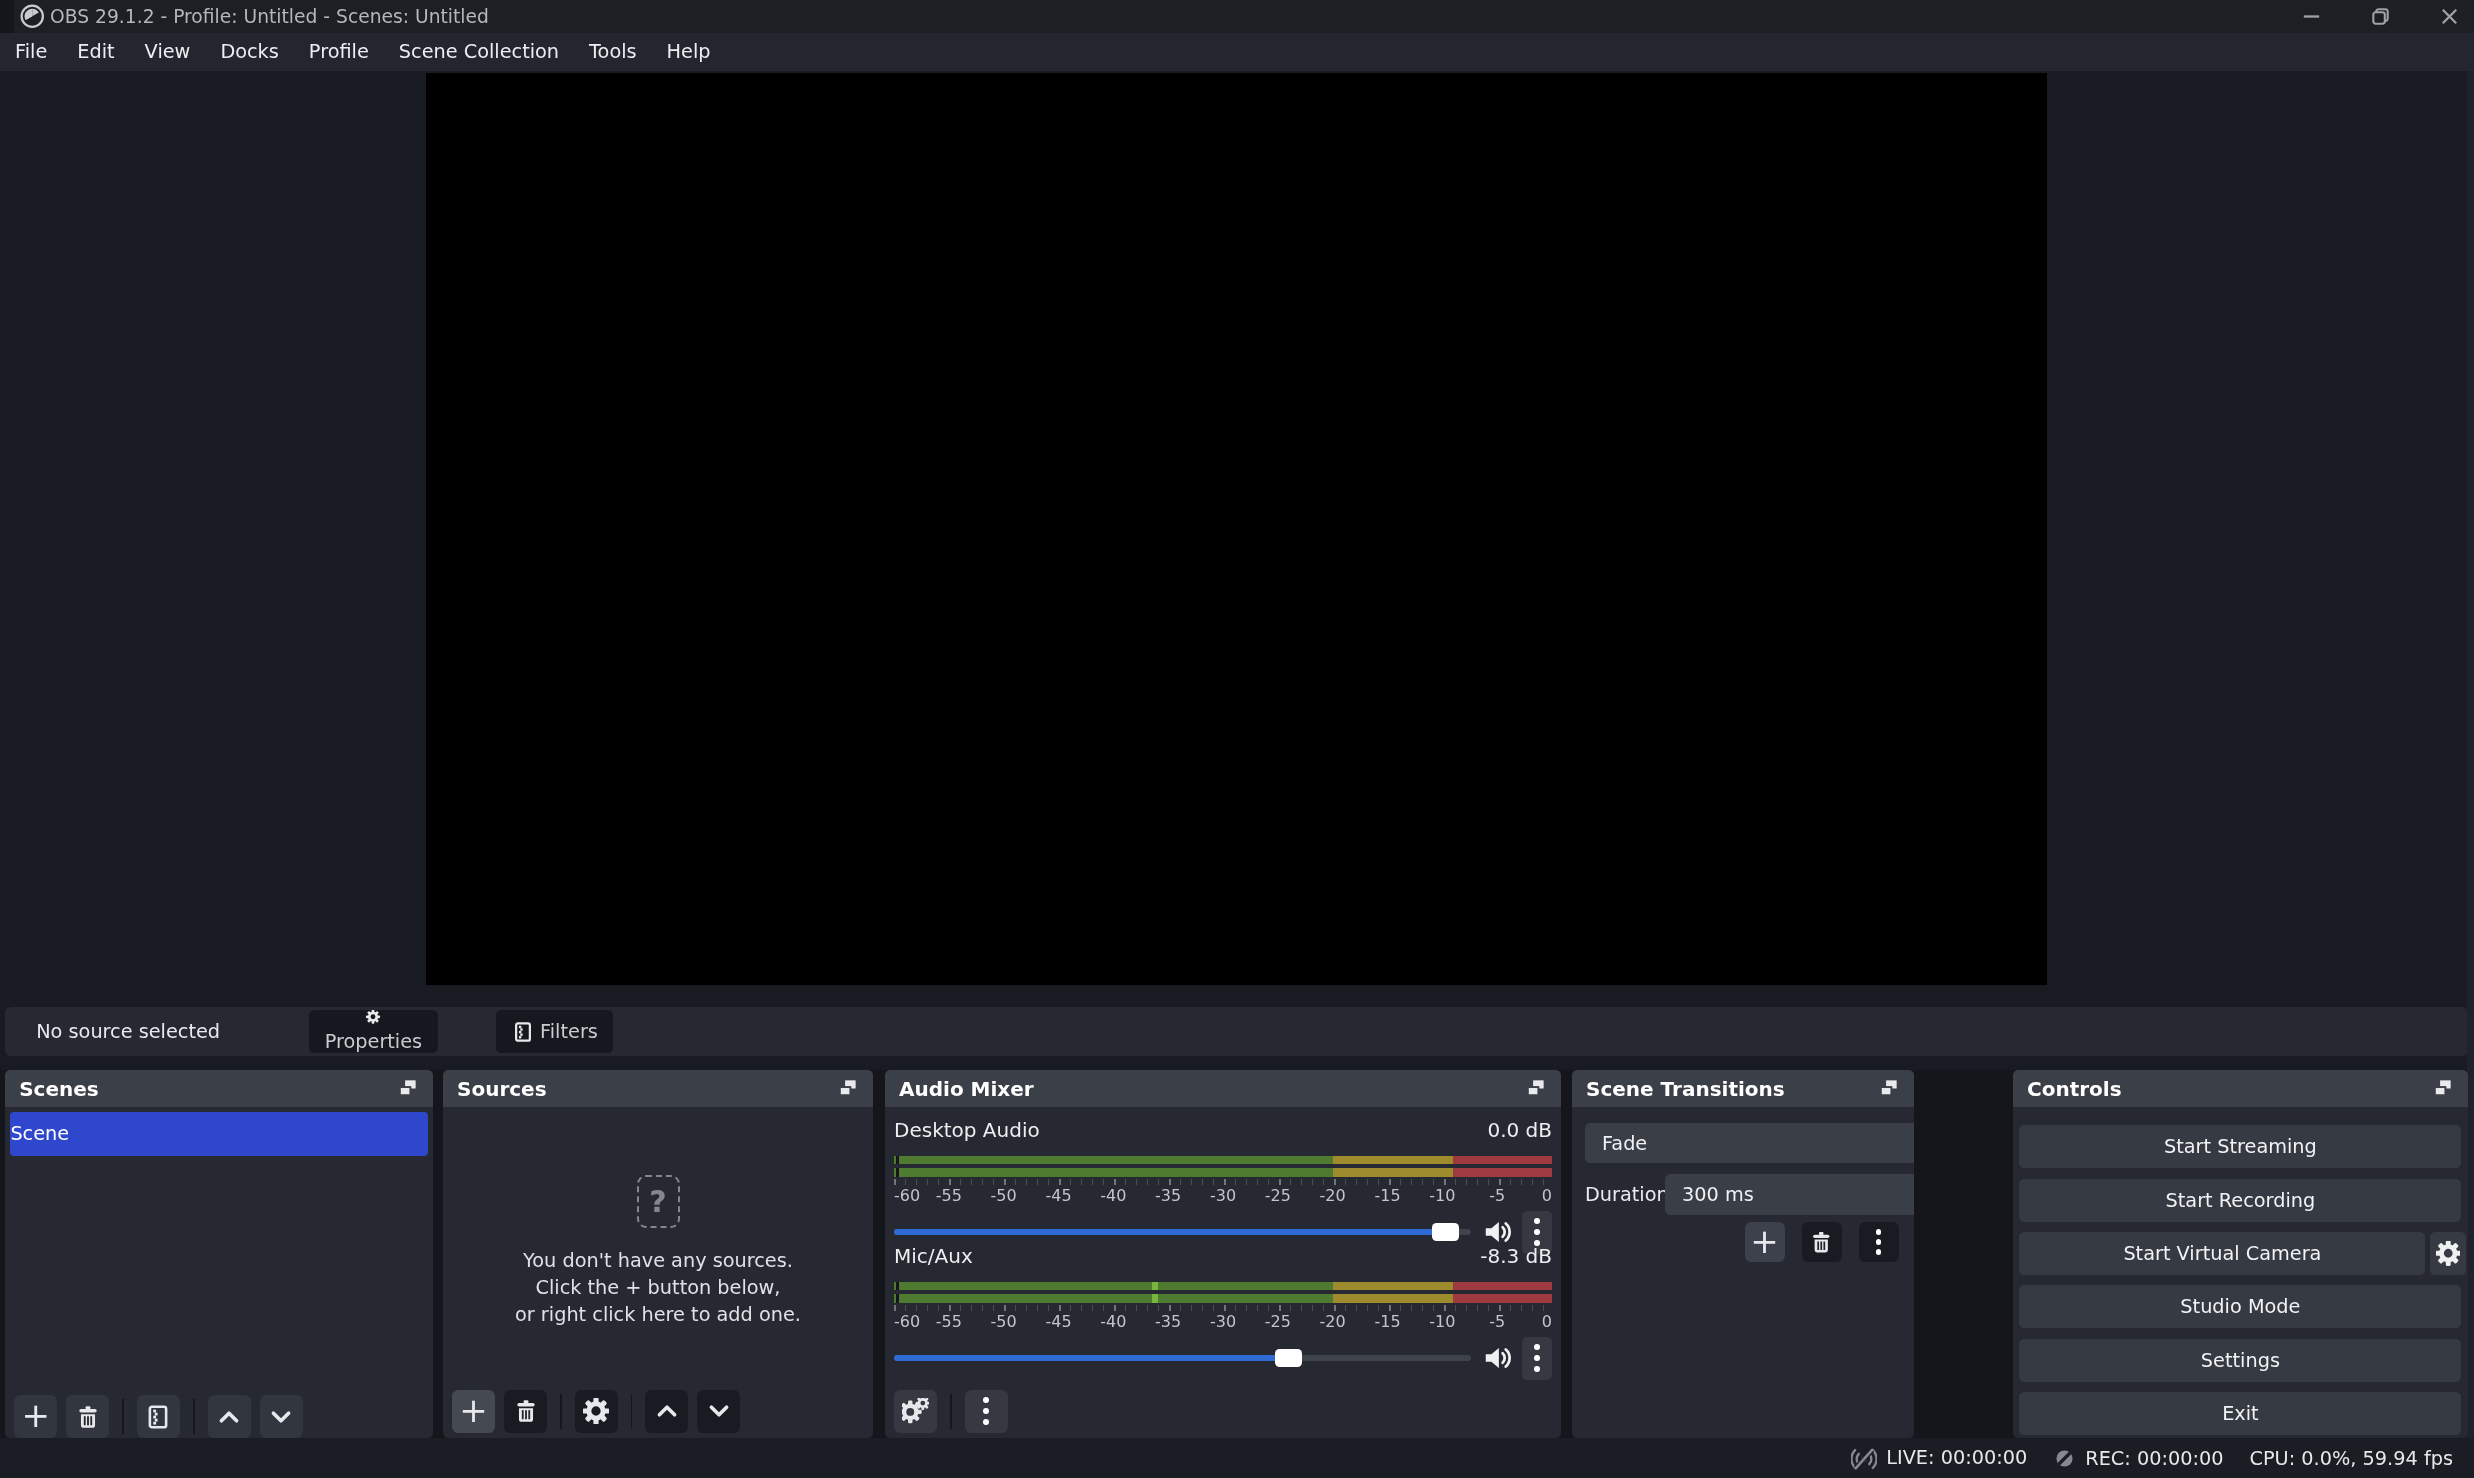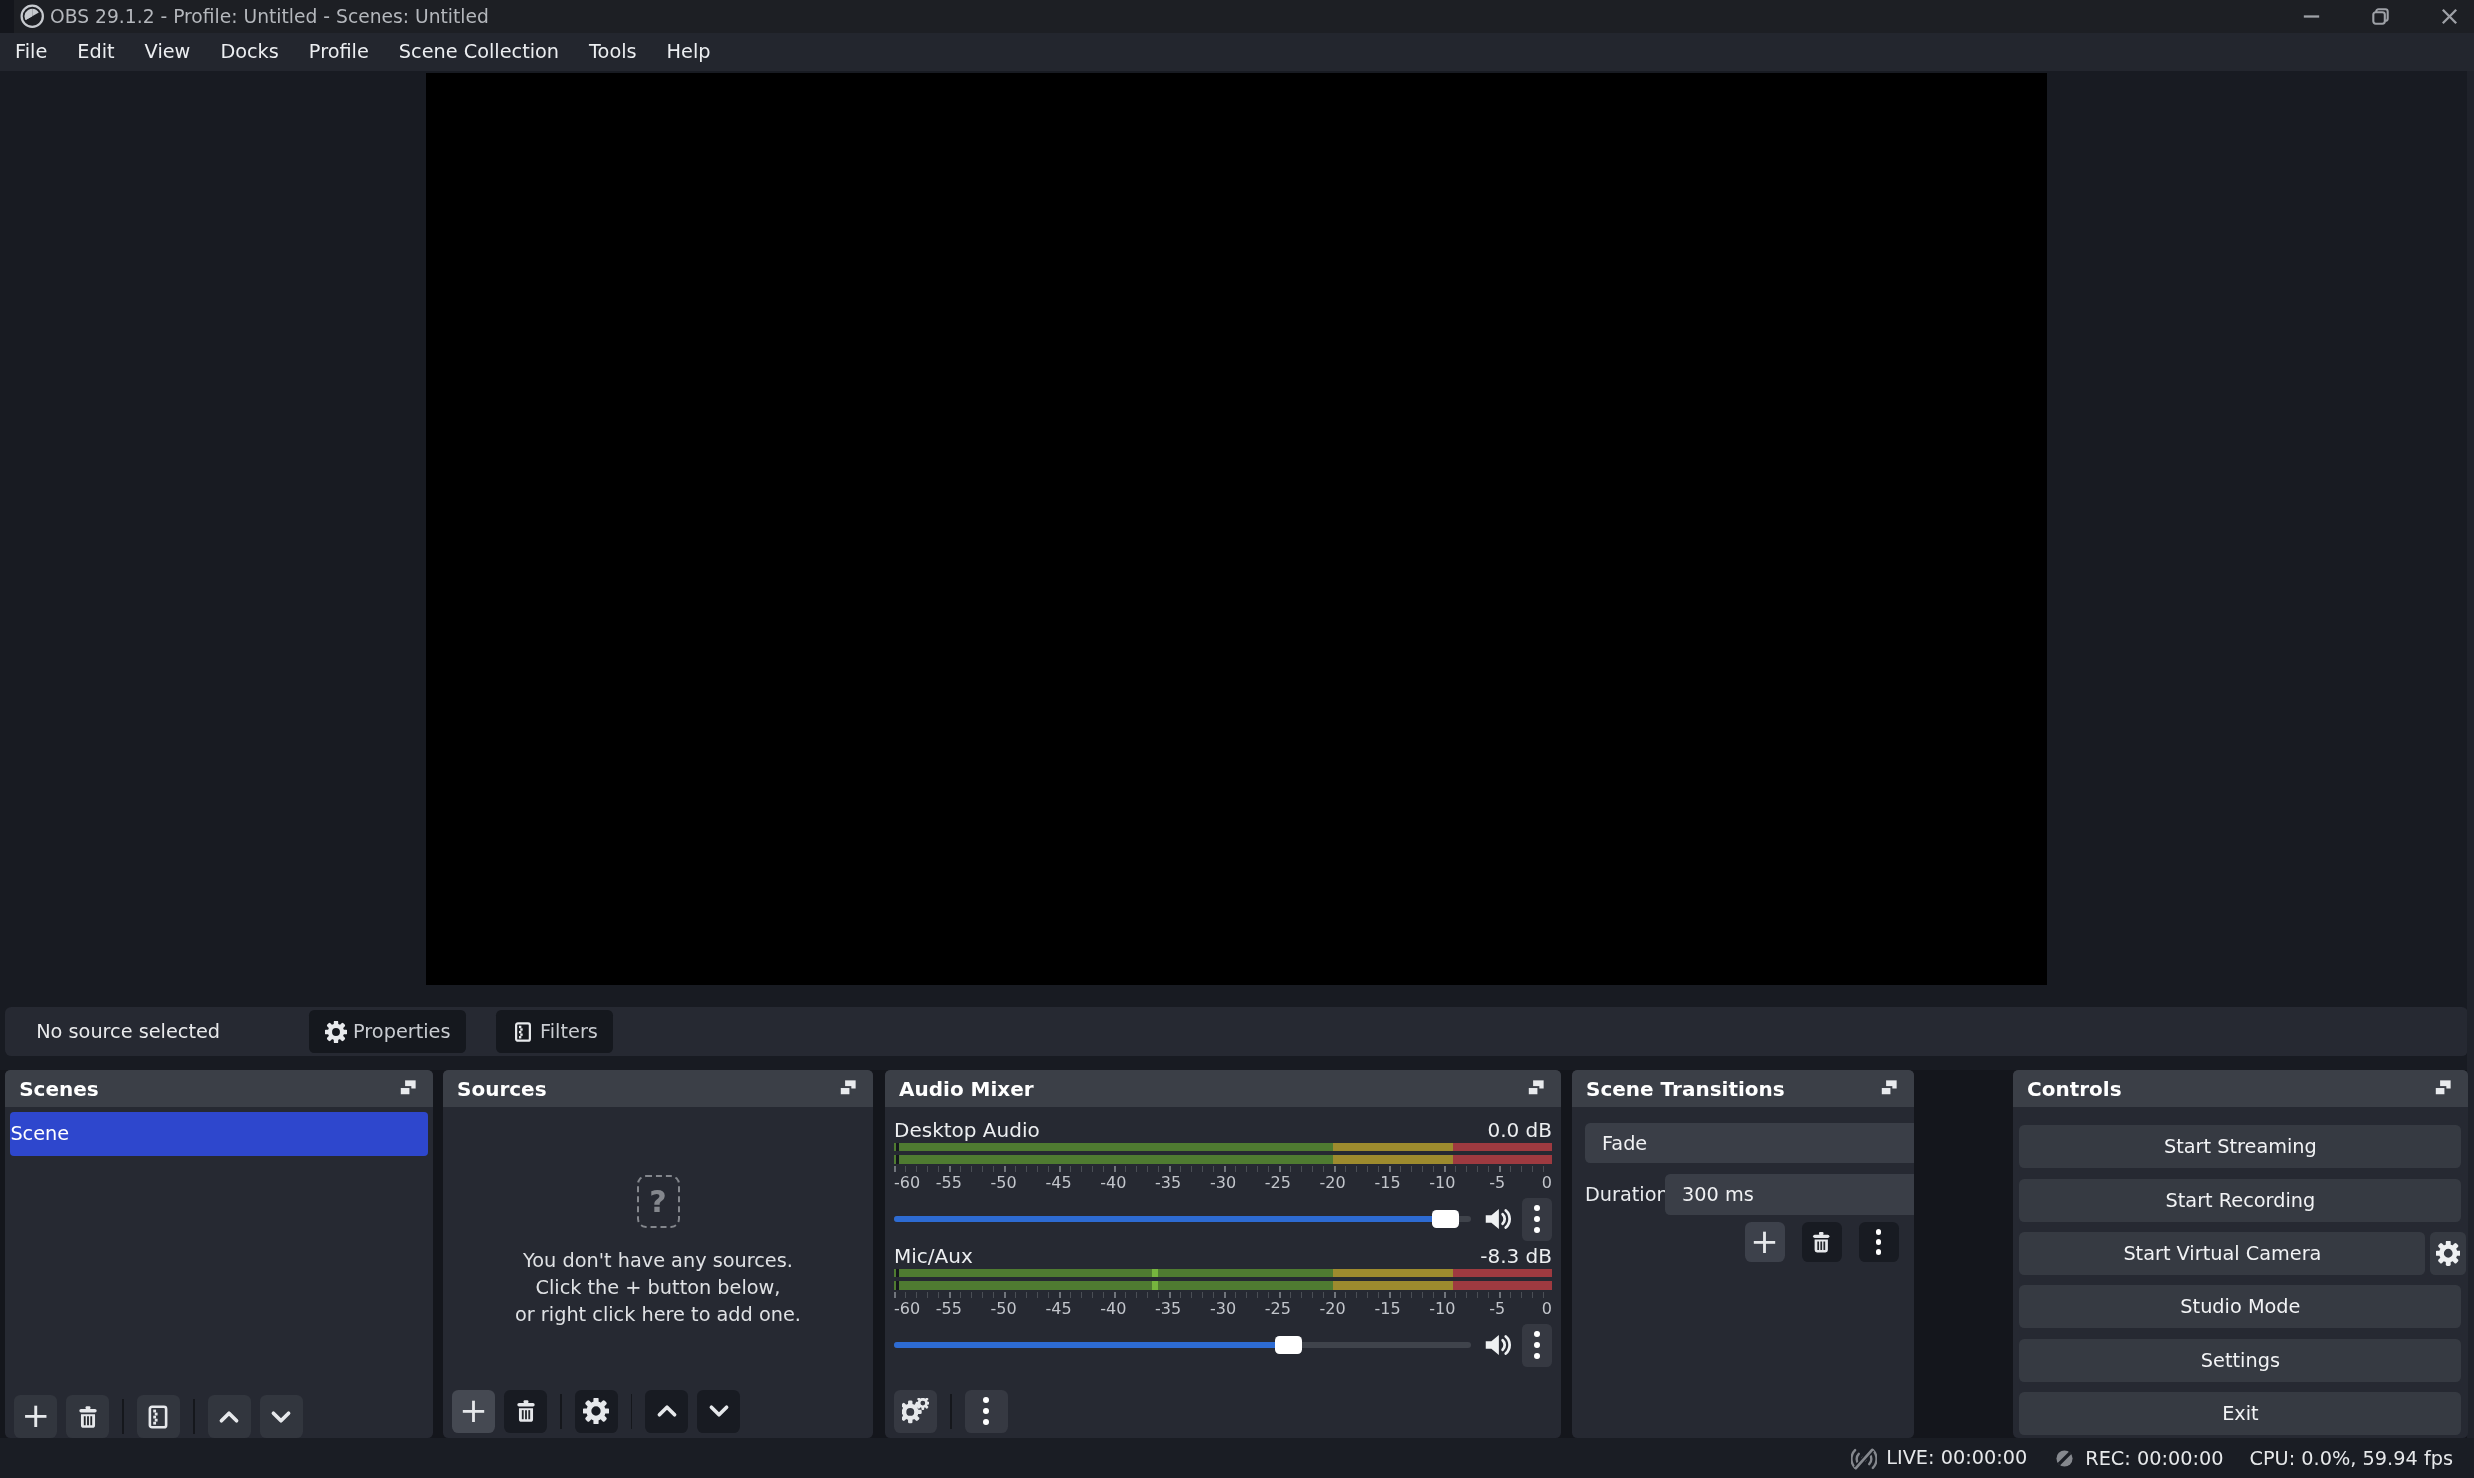--- a/index.html
+++ b/index.html
@@ -54,21 +54,21 @@
   
   .empty-wrap { position:absolute; left:0; top:0; width:100%; text-align:center; }
   .qbox { display:inline-flex; margin-top:68px; width:43px; height:53px; border:2.6px dashed #84878d; border-radius:9px; align-items:center; justify-content:center; font-size:30px; font-weight:bold; color:#84878d; }
   .empty-text { margin-top:19.3px; font-size:19.3px; color:#dfe1e4; line-height:27px; }
 
   
   .channel { position:absolute; left:9px; width:658px; }
   #ch0 { top:9px; } #ch1 { top:135px; }
   .ch-labels { display:flex; font-size:20px; color:#eceef0; height:27px; align-items:center; }
   .ch-db { margin-left:auto; }
-  .meter { position:relative; margin-top:0;text-align:right; }
+  .meter { position:relative; margin-top:13px;text-align:right; }
   .mbar { position:relative; height:8.4px; background:linear-gradient(90deg, var(--meter-green,#4f7b31) 0 var(--yellow-start,66.5%), var(--meter-yellow,#9d8b2e) var(--yellow-start,66.5%) var(--red-start,85.2%), var(--meter-red,#9e3a40) var(--red-start,85.2%) 100%); }
   .mbar + .mbar { margin-top:3.9px; }
   .lvl-marker { position:absolute; left:1.9px; top:0; width:3.2px; height:8.4px; background:#14161c; }
   .peak-marker { position:absolute; top:0; width:5.8px; height:8.4px; background:var(--peak-green,#76b53e); }
   .ticks { margin-top:1.9px; height:6.4px;
     background-image:
       repeating-linear-gradient(90deg,#71757c 0,#71757c 1.9px,transparent 1.9px,transparent 55px),
       repeating-linear-gradient(90deg,#4a4e55 0,#4a4e55 1.3px,transparent 1.3px,transparent 11px);
   }
   .scale { position:relative; height:19.3px; font-size:16px; color:#c2c5cb; margin-top:1.3px; }
@@ -231,21 +231,21 @@
   <span class="mitem">Scene Collection</span>
   <span class="mitem">Tools</span>
   <span class="mitem">Help</span>
 </div>
 
 <div id="preview">
   <div id="canvas"></div>
 
   <div id="sourcebar">
     <span class="status">No source selected</span>
-    <div class="srcbtn" style="left:304px;">
+    <div class="srcbtn" style="left:304px;flex-direction:column;">
       <svg width="22" height="22" viewBox="0 0 24 24">
           <use href="#i-gear"></use>
         </svg>
       <span>Properties</span>
     </div>
     <div class="srcbtn" style="left:491px;">
       <svg width="22" height="22" viewBox="0 0 24 24">
           <use href="#i-filter"></use>
         </svg>
       <span>Filters</span>

